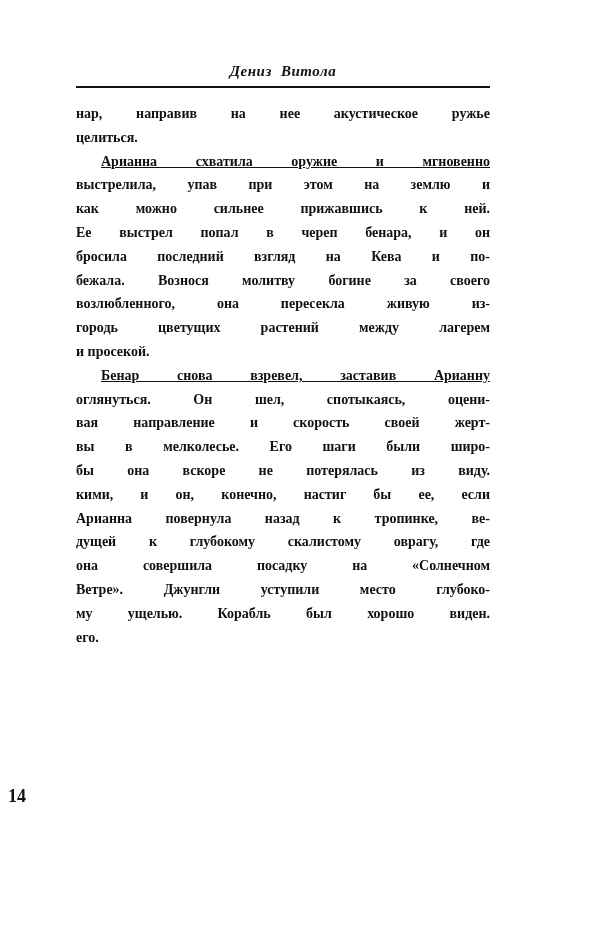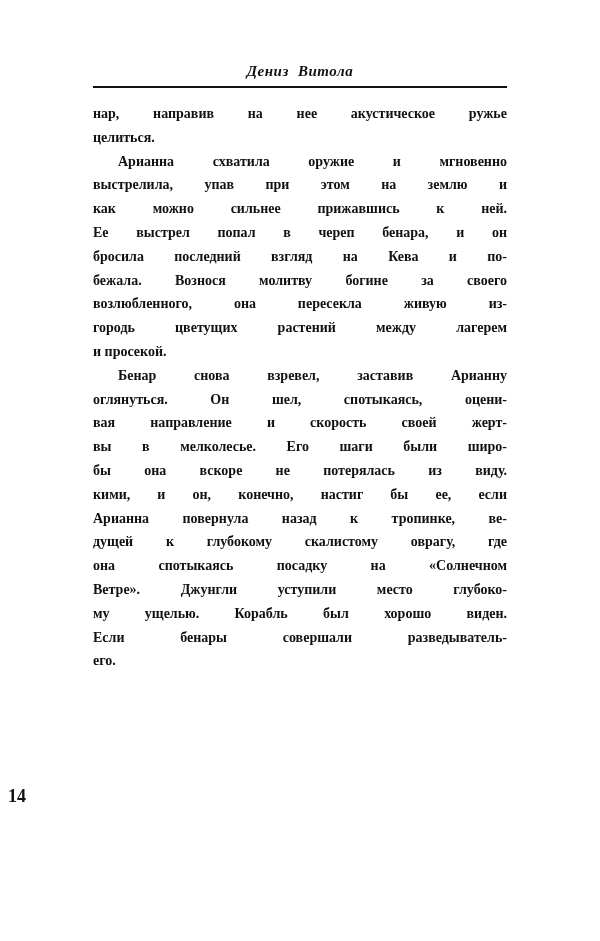--- a/index.html
+++ b/index.html
@@ -9,21 +9,21 @@
     }
     body {
       width: 600px;
       height: 941px;
       position: relative;
       overflow: hidden;
       color: #111111;
     }
     .page {
       position: absolute;
-      left: 93px;
+      left: 76px;
       top: 60px;
       width: 414px;
     }
     .running-head {
       text-align: center;
       font-family: "Liberation Serif", serif;
       font-style: italic;
       font-weight: bold;
       font-size: 15px;
       letter-spacing: 0.5px;
@@ -49,20 +49,21 @@
       text-align-last: justify;
       white-space: nowrap;
       height: 23.8px;
       overflow: visible;
     }
     .line.last {
       text-align-last: left;
     }
     .line.indent {
       padding-left: 25px;
+      text-decoration: underline;
     }
     .folio {
       position: absolute;
       left: 8px;
       width: 600px;
       top: 786px;
       font-family: "Liberation Serif", serif;
       font-weight: bold;
       font-size: 18px;
     }
@@ -90,22 +91,21 @@
     <span class="line last">и просекой.</span>
 
     <span class="line indent">Бенар снова взревел, заставив Арианну</span>
     <span class="line">оглянуться. Он шел, спотыкаясь, оцени-</span>
     <span class="line">вая направление и скорость своей жерт-</span>
     <span class="line">вы в мелколесье. Его шаги были широ-</span>
     <span class="line">бы она вскоре не потерялась из виду.</span>
     <span class="line">кими, и он, конечно, настиг бы ее, если</span>
     <span class="line">Арианна повернула назад к тропинке, ве-</span>
     <span class="line">дущей к глубокому скалистому оврагу, где</span>
-    <span class="line">она спотыкаясь посадку на «Солнечном</span>
+    <span class="line">она совершила посадку на «Солнечном</span>
     <span class="line">Ветре». Джунгли уступили место глубоко-</span>
     <span class="line">му ущелью. Корабль был хорошо виден.</span>
-    <span class="line">Если бенары совершали разведыватель-</span>
     <span class="line last">его.</span>
 
   </div>
 </div>
 
 <div class="folio">14</div>
 
 </body></html>

